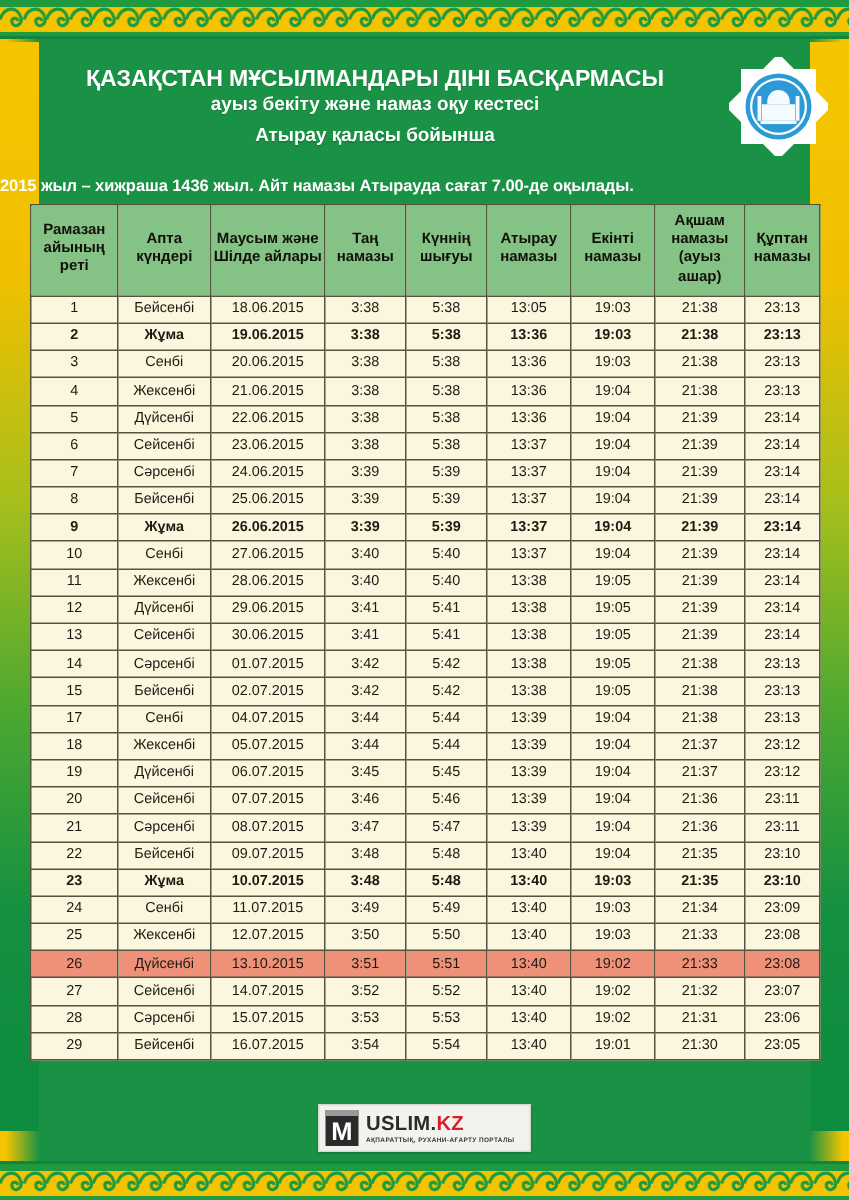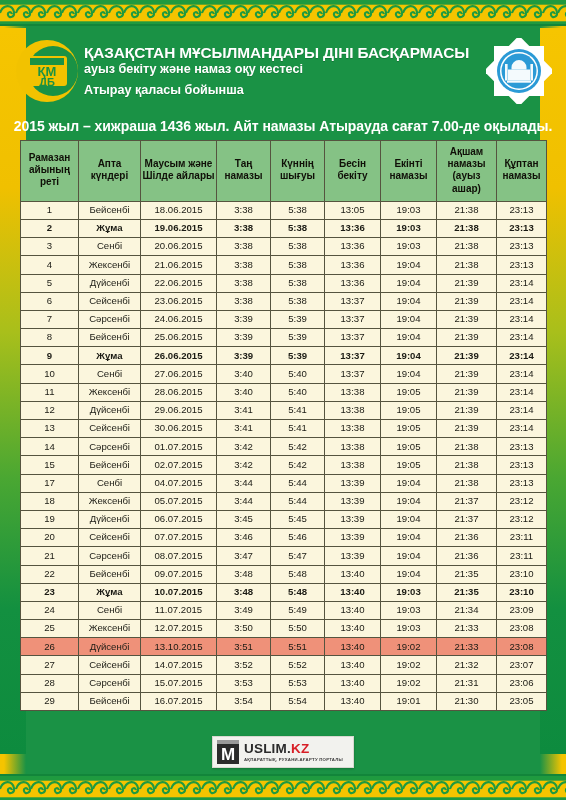--- a/index.html
+++ b/index.html
@@ -64,20 +64,21 @@
 
   .logo-left {
     width: 66px; height: 66px;
     flex: 0 0 66px;
     position: relative;
   }
   .logo-left svg { display:block; }
 
   .title-block {
     flex: 1 1 auto;
+    text-align: center;
     color: #ffffff;
     padding: 0 4px;
   }
   .title-main {
     font-size: 15.4px;
     font-weight: bold;
     letter-spacing: -0.1px;
     line-height: 1.15;
     white-space: nowrap;
     text-shadow: 0 1px 0 rgba(0,0,0,0.18);
@@ -93,23 +94,23 @@
   .logo-right {
     width: 66px; height: 66px;
     flex: 0 0 66px;
   }
   .logo-right svg { display:block; }
 
   
   .note-line {
     position: relative;
     z-index: 3;
-    text-align: center;
+    text-align: left;
     color: #ffffff;
-    font-size: 14px;
+    font-size: 11px;
     font-weight: bold;
     padding: 2px 0 6px;
     letter-spacing: -0.05px;
   }
 
   
   .table-wrap {
     position: relative;
     z-index: 3;
     margin: 0 20px;
@@ -236,32 +237,20 @@
           <rect x="0" y="3.4" width="31" height="1.3" fill="#1f9a3f"></rect>
           <rect x="0" y="21.3" width="31" height="1.3" fill="#1f9a3f"></rect>
         </pattern>
       </defs>
       <rect width="566" height="26" fill="url(#orn)"></rect>
     </svg>
   </div>
 
   <div class="header">
 
-    <div class="logo-left">
-      <svg width="66" height="66" viewBox="0 0 66 66">
-        <circle cx="33" cy="33" r="31" fill="#f2c200"></circle>
-        <circle cx="39" cy="33" r="25" fill="#1a9245"></circle>
-        <rect x="13" y="18" width="40" height="30" rx="3" fill="#f2c200"></rect>
-        <rect x="16" y="20" width="34" height="7" fill="#1a9245"></rect>
-        <g fill="#1a9245" font-family="'Liberation Sans',sans-serif" font-weight="bold">
-          <text x="33" y="37.5" font-size="13" text-anchor="middle">ҚМ</text>
-          <text x="33" y="47.5" font-size="11" text-anchor="middle">ДБ</text>
-        </g>
-      </svg>
-    </div>
 
     <div class="title-block">
       <div class="title-main">ҚАЗАҚСТАН МҰСЫЛМАНДАРЫ ДІНІ БАСҚАРМАСЫ</div>
       <div class="title-sub" style="margin-top:0">ауыз бекіту және намаз оқу кестесі</div>
       <div class="title-sub">Атырау қаласы бойынша</div>
     </div>
 
     <div class="logo-right">
       <svg width="66" height="66" viewBox="0 0 66 66">
         <g transform="translate(33,33)">
@@ -295,21 +284,21 @@
           <col class="c7">
           <col class="c8">
       </colgroup>
       <thead>
         <tr>
           <th>Рамазан айының реті</th>
           <th>Апта күндері</th>
           <th>Маусым және Шілде айлары</th>
           <th>Таң намазы</th>
           <th>Күннің шығуы</th>
-          <th>Бесін бекіту</th>
+          <th>Атырау намазы</th>
           <th>Екінті намазы</th>
           <th>Ақшам намазы (ауыз ашар)</th>
           <th>Құптан намазы</th>
         </tr>
       </thead>
       <tbody id="sched-body">
           <tr>
             <td>1</td>
             <td>Бейсенбі</td>
             <td>18.06.2015</td>

